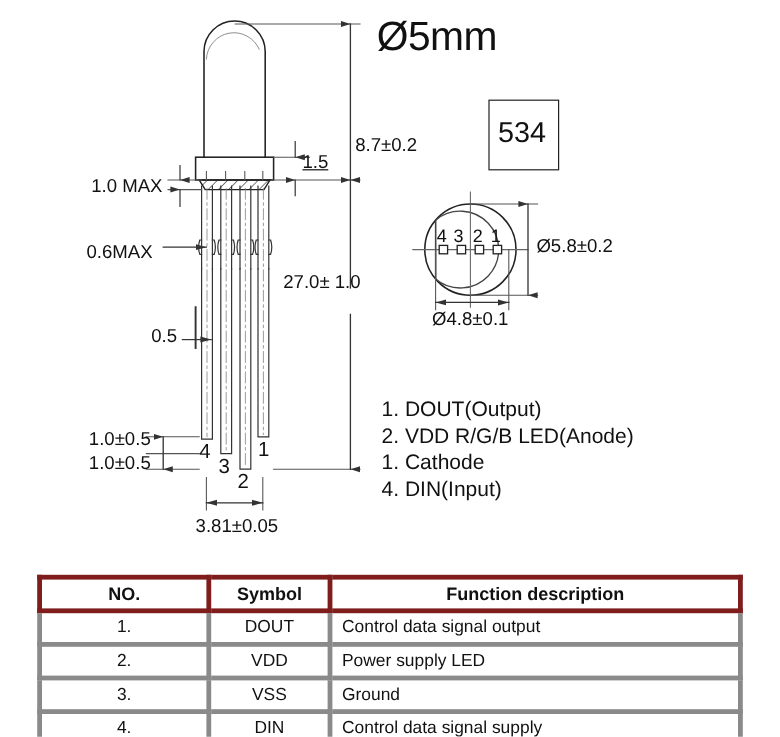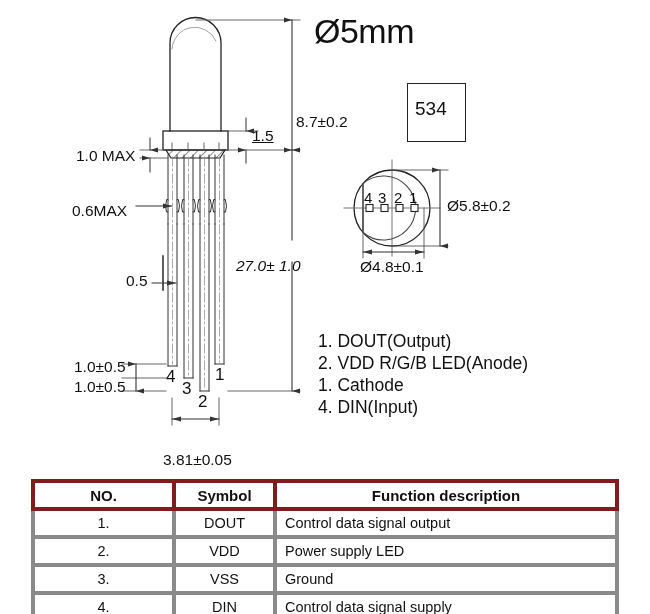--- a/index.html
+++ b/index.html
@@ -39,36 +39,36 @@
   
   #partcode-box {
     position: absolute;
     left: 407px; top: 83px;
     width: 57px; height: 57px;
     border: 1.6px solid #222;
     background: #fff;
   }
   #partcode-text {
     left: 415px; top: 99px;
-    font-size: 19px;
+    font-size: 24px;
     text-align: center;
   }
   
   .dim {
     font-size: 15.5px;
   }
   #dim-87   { left: 296px; top: 114px; }
   #dim-15   { left: 252px; top: 128px; text-decoration: underline; }
   #dim-10max{ left: 76px;  top: 148px; }
   #dim-06max{ left: 72px;  top: 203px; }
   #dim-05   { left: 126px; top: 273px; }
-  #dim-270  { left: 236px; top: 258px; font-style: italic; }
+  #dim-270  { left: 236px; top: 228px; }
   #dim-10a  { left: 74px;  top: 359px; }
   #dim-10b  { left: 74px;  top: 379px; }
-  #dim-381  { left: 163px; top: 431px; margin-top: 21px; }
+  #dim-381  { left: 163px; top: 431px; }
   #dim-58   { left: 447px; top: 198px; }
   #dim-48   { left: 360px; top: 259px; }
   
   .pinnum {
     font-size: 15px;
     font-weight: 400;
   }
   #bv-n4 { left: 364px; top: 190px; }
   #bv-n3 { left: 378px; top: 190px; }
   #bv-n2 { left: 394px; top: 190px; }

